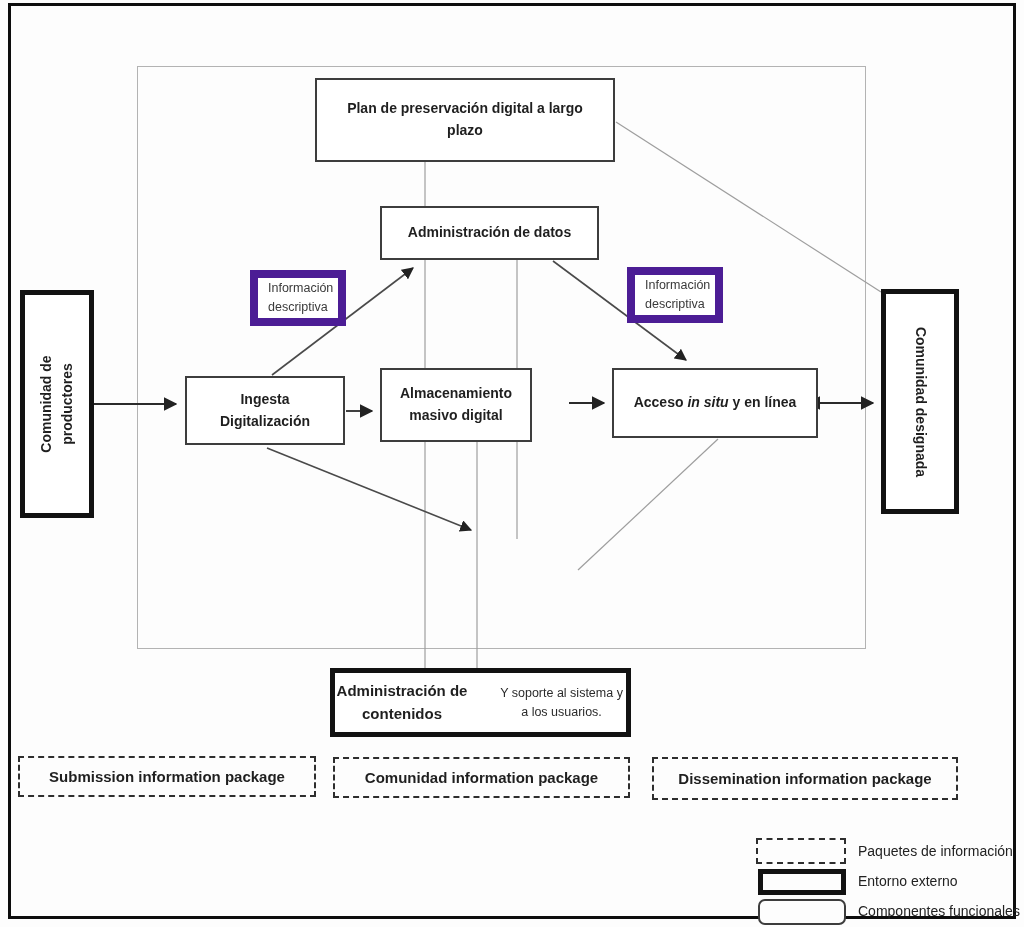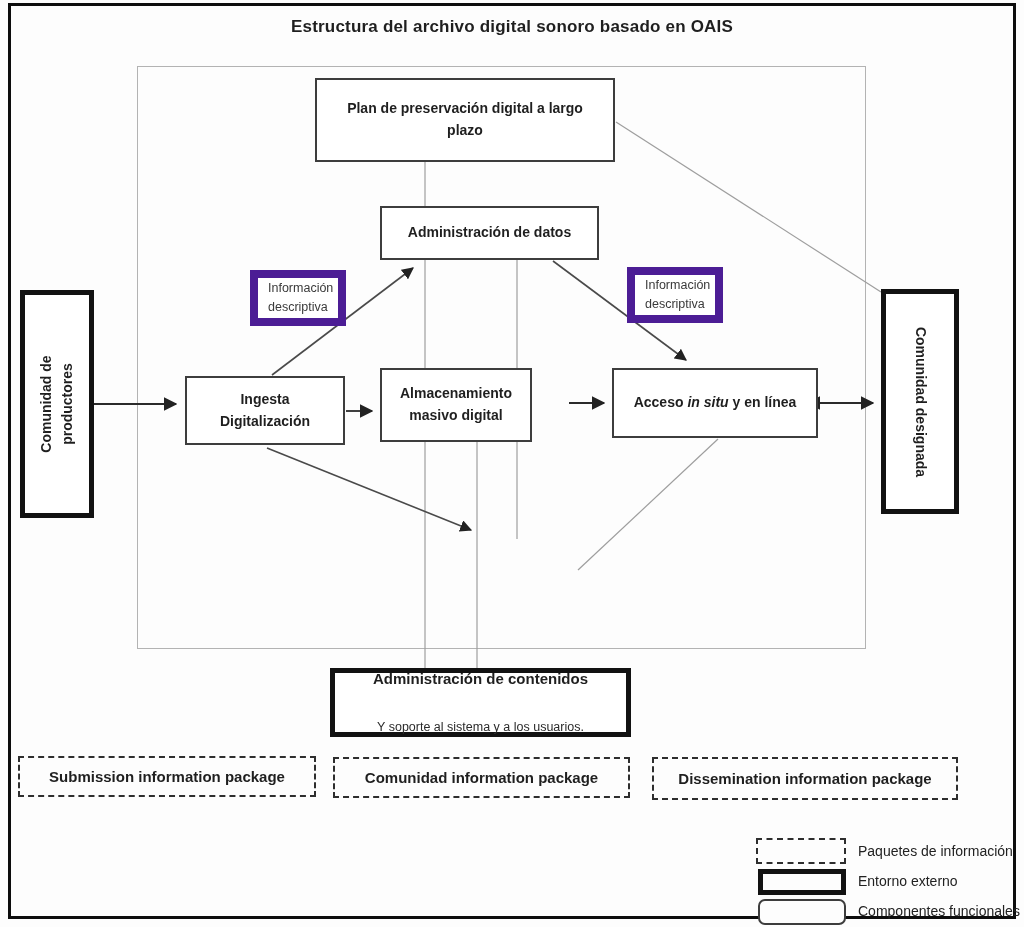--- a/index.html
+++ b/index.html
@@ -22,40 +22,39 @@
   svg.wires{position:absolute;left:0;top:0;z-index:2;}
   .box{position:absolute;background:#ffffff;box-sizing:border-box;z-index:3;
        display:flex;align-items:center;justify-content:center;text-align:center;}
   .func{border:2px solid #3d3d3d;border-radius:0;font-weight:bold;font-size:14px;line-height:1.55;}
   .info{border:8px solid #4c1d95;border-radius:0;font-size:12.5px;font-weight:normal;
         line-height:1.5;justify-content:flex-start;text-align:left;padding:20px 10px;color:#3a3a3a;}
   .thick{border:5px solid #121212;border-radius:0;font-weight:bold;font-size:14px;}
   .vwrap{position:absolute;left:50%;top:50%;line-height:1.5;}
   .v-up{transform:translate(-50%,-50%) rotate(-90deg);width:150px;text-align:center;}
   .v-down{transform:translate(-50%,-50%) rotate(90deg);width:200px;text-align:center;}
-  .contenidos{flex-direction:column;line-height:1.5;gap:28px;}
+  .contenidos{line-height:1.5;gap:28px;}
   .contenidos .t{font-size:15px;font-weight:bold;}
   .contenidos .s{font-size:12.5px;font-weight:normal;color:#2b2b2b;}
   .pkg{border:2px dashed #2e2e2e;font-weight:bold;font-size:15px;background:#fdfdfd;}
   .admin-top{align-items:flex-start;padding-top:11px;}
   .legend-swatch{position:absolute;box-sizing:border-box;background:#fdfdfd;z-index:3;}
   .sw-dashed{border:2px dashed #2e2e2e;}
   .sw-thick{border:5px solid #121212;}
   .sw-round{border:2px solid #3d3d3d;border-radius:7px;}
   .legend-label{position:absolute;font-size:14px;color:#222;z-index:3;white-space:nowrap;}
   .it{font-style:italic;}
 </style>
 </head>
 <body>
 
 <div class="stage">
 
   <div class="outer-frame"></div>
 
-  <div class="diagram-title">Estructura del archivo digital sonoro basado en OAIS</div>
 
   <div class="inner-container"></div>
 
   <svg class="wires" width="1024" height="927" viewBox="0 0 1024 927">
     <defs>
       <marker id="arr" viewBox="0 0 10 10" refX="9" refY="5" markerWidth="7.5" markerHeight="7.5" orient="auto-start-reverse">
         <path d="M0,0 L10,5 L0,10 z" fill="#222"></path>
       </marker>
     </defs>
 

